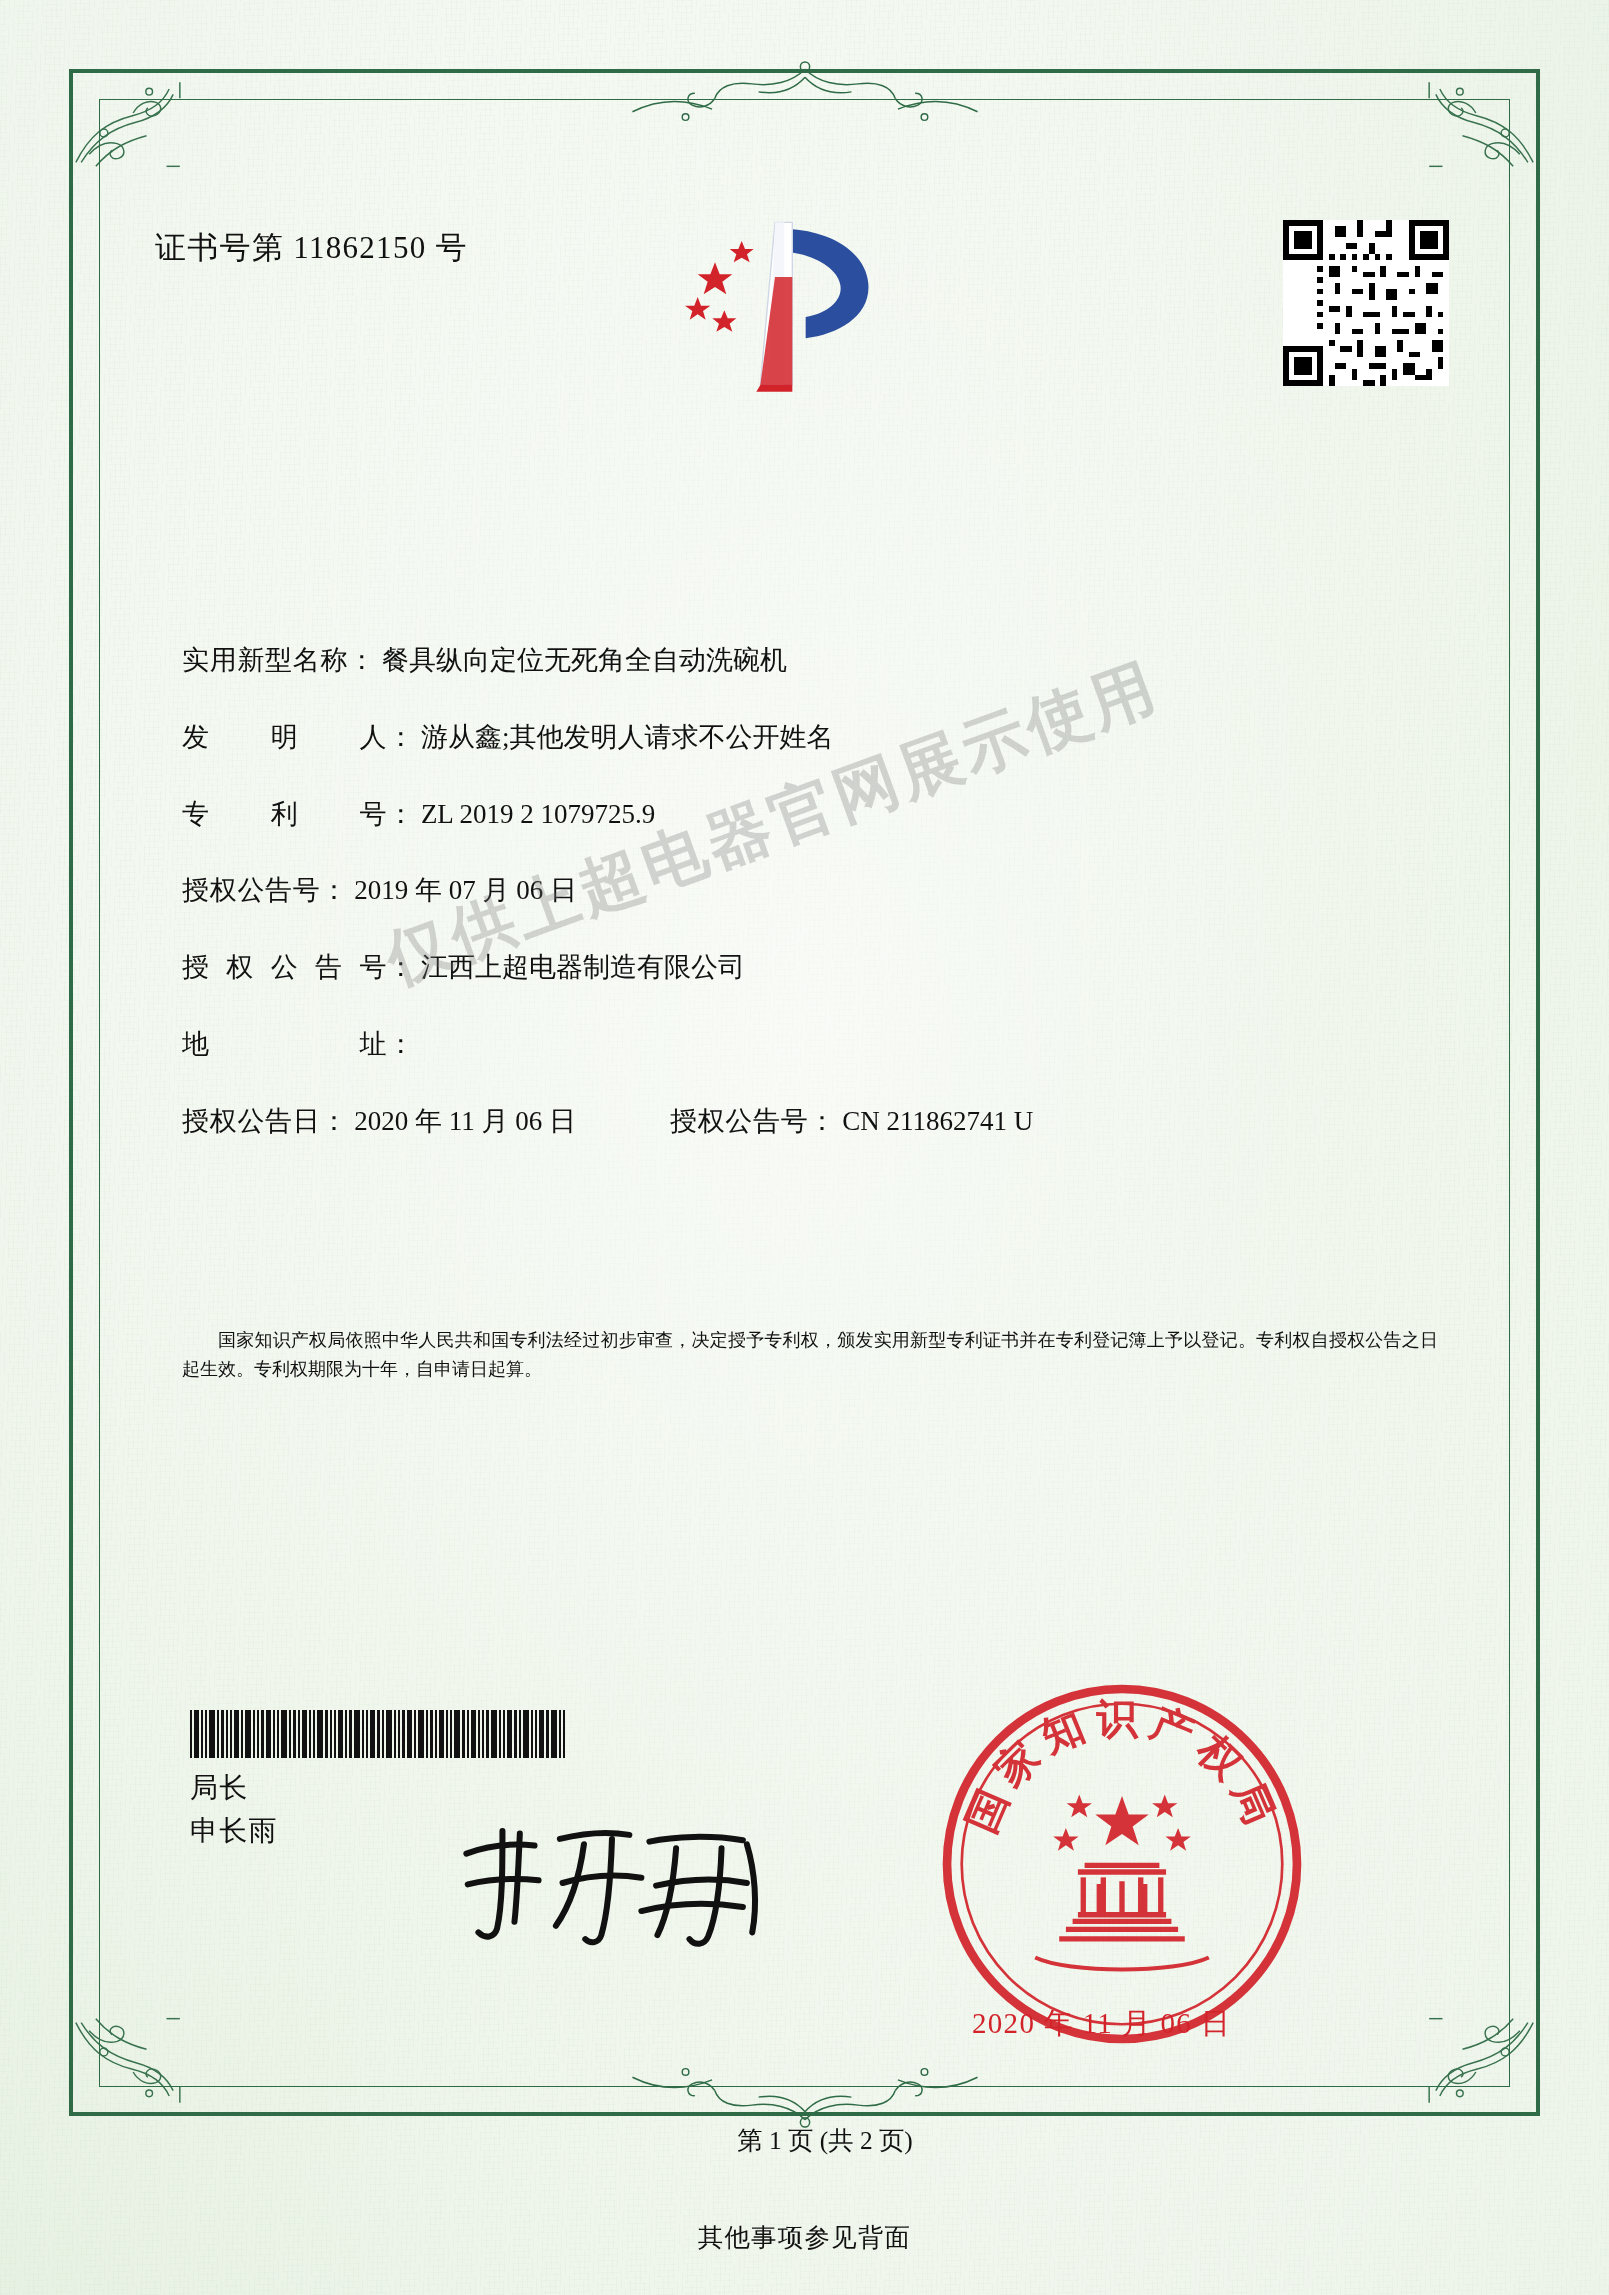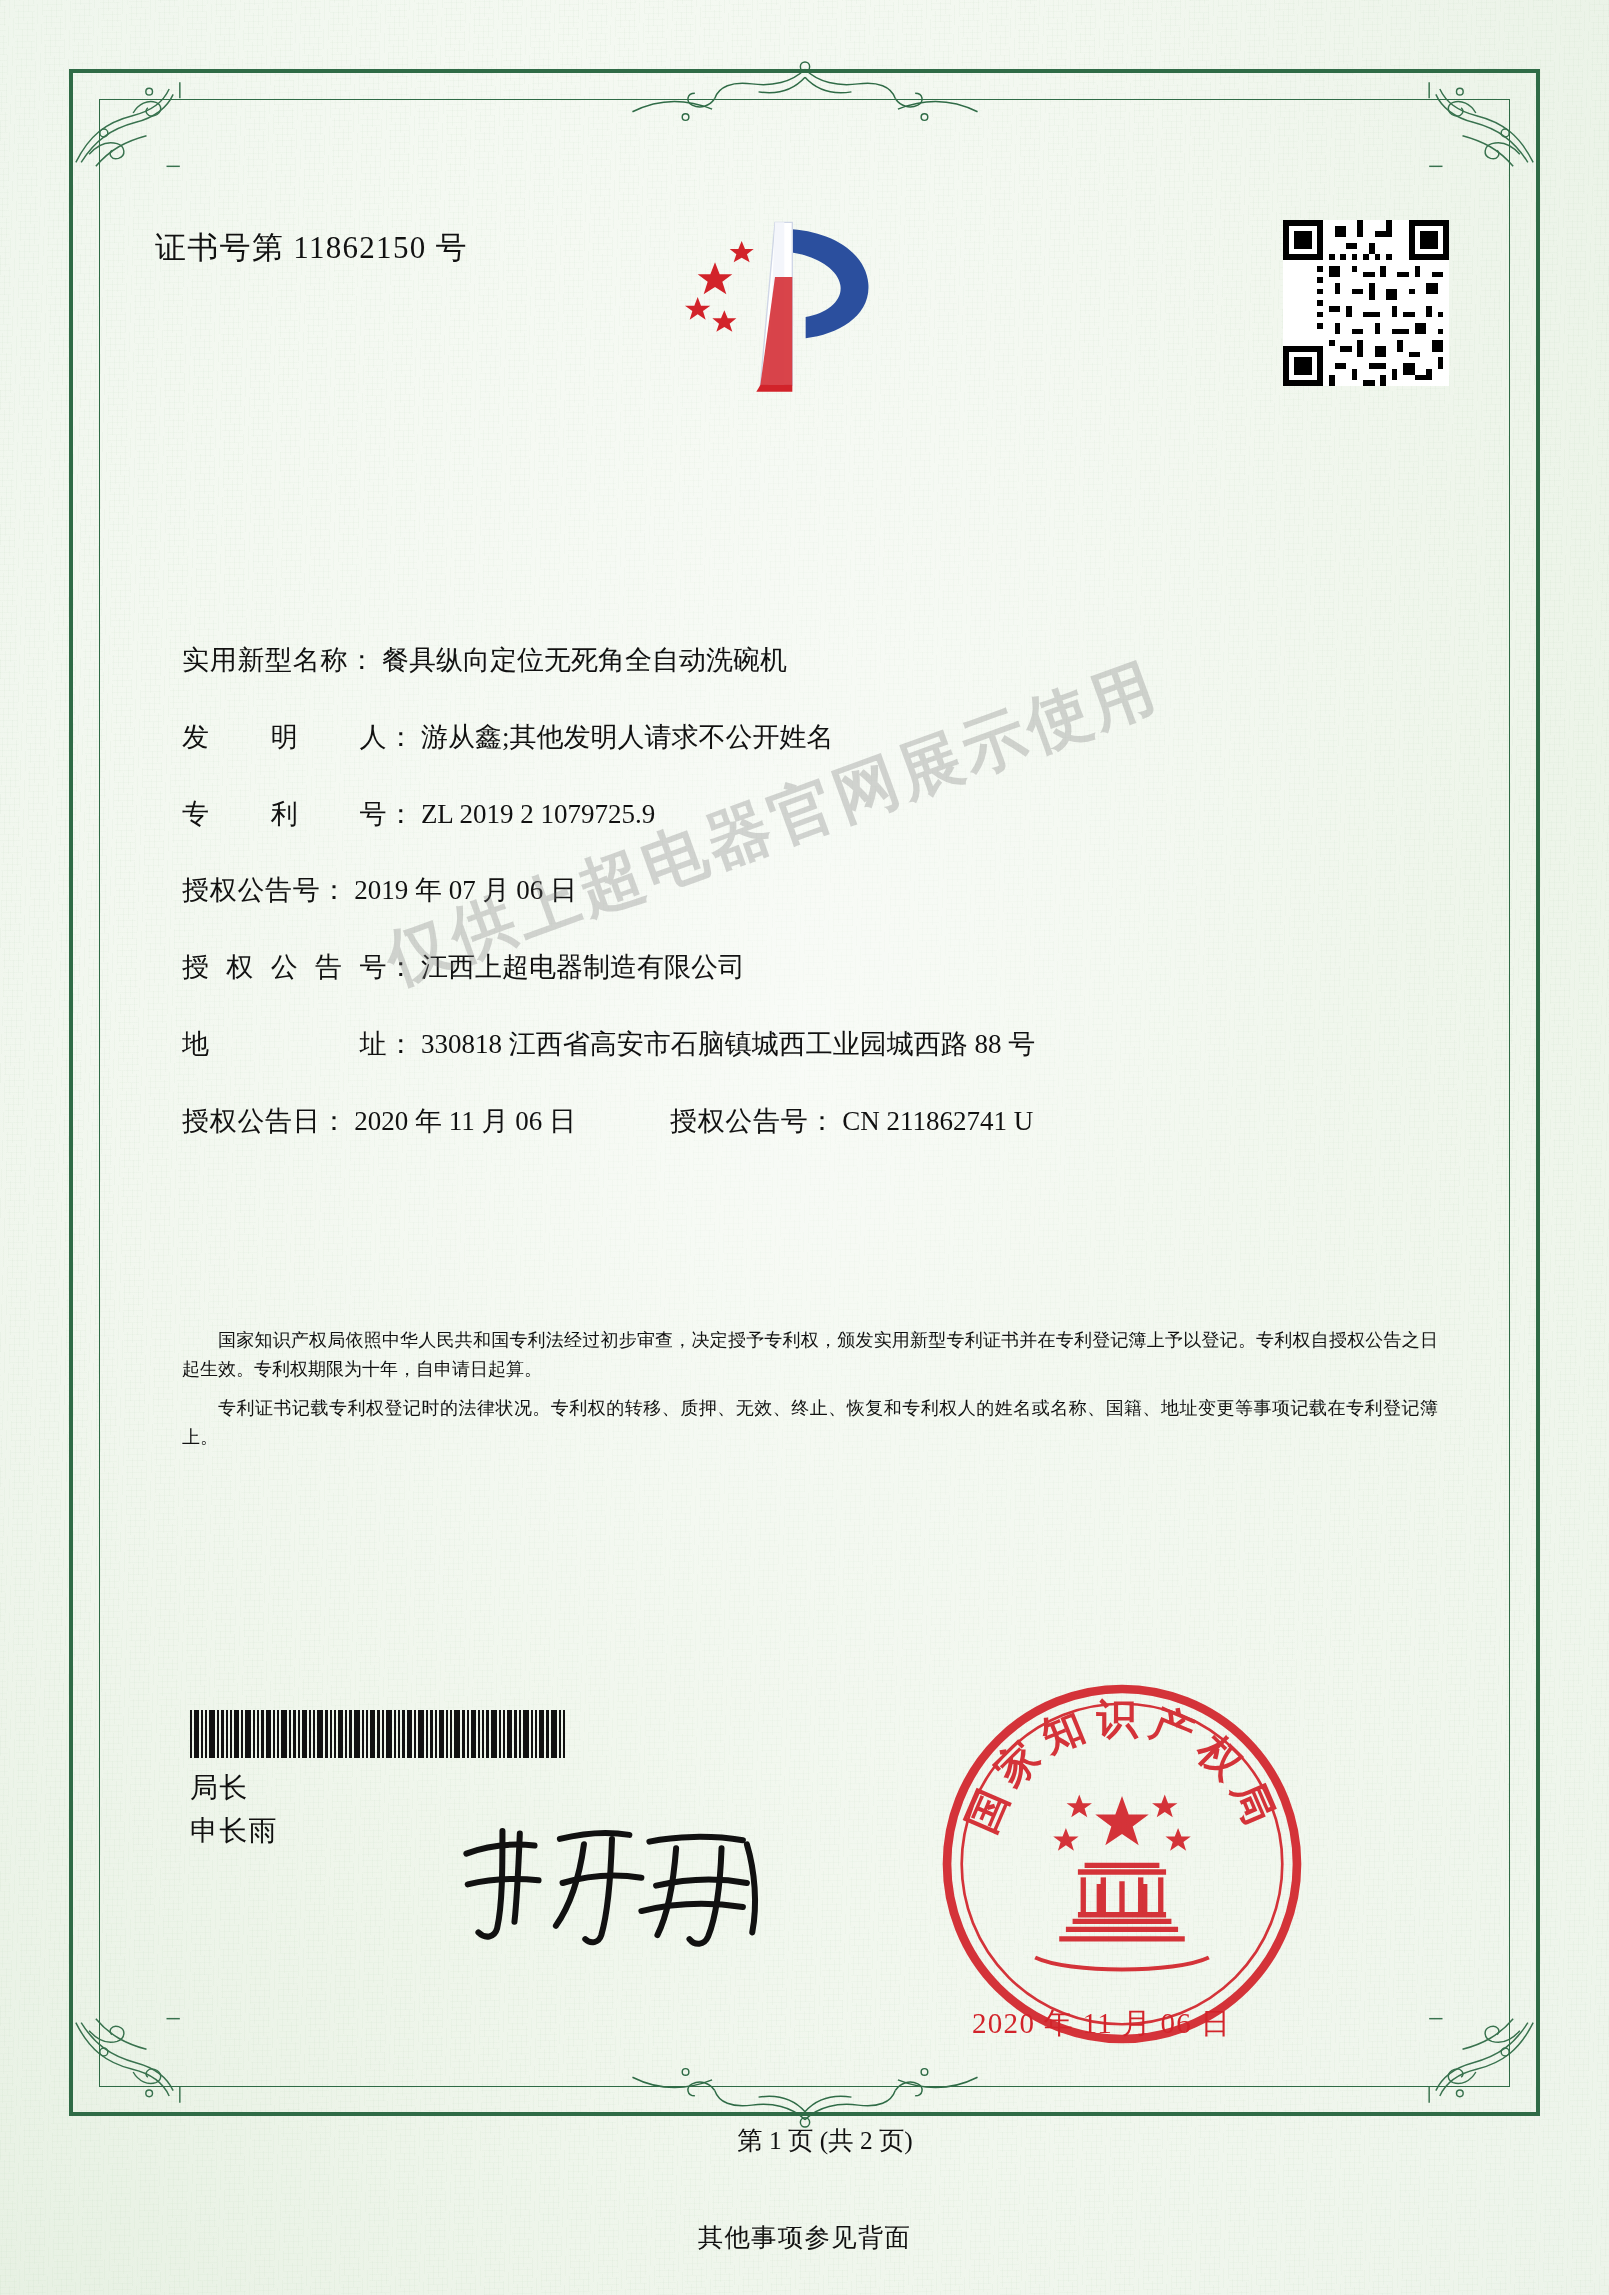--- a/index.html
+++ b/index.html
@@ -495,36 +495,34 @@
 
     <div class="field-row">
       <span class="field-label spaced">授权公告号</span>
       <span class="field-colon">：</span>
       <span class="field-value">江西上超电器制造有限公司</span>
     </div>
 
     <div class="field-row">
       <span class="field-label spaced">地址</span>
       <span class="field-colon">：</span>
-      <span class="field-value">330818 江西省高安市石脑镇城西工业园城西路 88 号</span>
     </div>
 
     <div class="field-row dual">
       <span class="field-label">授权公告日</span>
       <span class="field-colon">：</span>
       <span class="field-value">2020 年 11 月 06 日</span>
       <span class="second">
         <span class="field-label">授权公告号</span><span class="field-colon">：</span><span class="field-value">CN 211862741 U</span>
       </span>
     </div>
   </div>
 
   <div class="paragraphs">
     <p>国家知识产权局依照中华人民共和国专利法经过初步审查，决定授予专利权，颁发实用新型专利证书并在专利登记簿上予以登记。专利权自授权公告之日起生效。专利权期限为十年，自申请日起算。</p>
-    <p>专利证书记载专利权登记时的法律状况。专利权的转移、质押、无效、终止、恢复和专利权人的姓名或名称、国籍、地址变更等事项记载在专利登记簿上。</p>
   </div>
 
   <div class="barcode">
     <i style="width:2px"></i>
       <i style="width:4.7px"></i>
       <i style="width:2px"></i>
       <i style="width:2px"></i>
     <i style="width:6px"></i>
       <i style="width:2px"></i>
       <i style="width:3.3px"></i>

